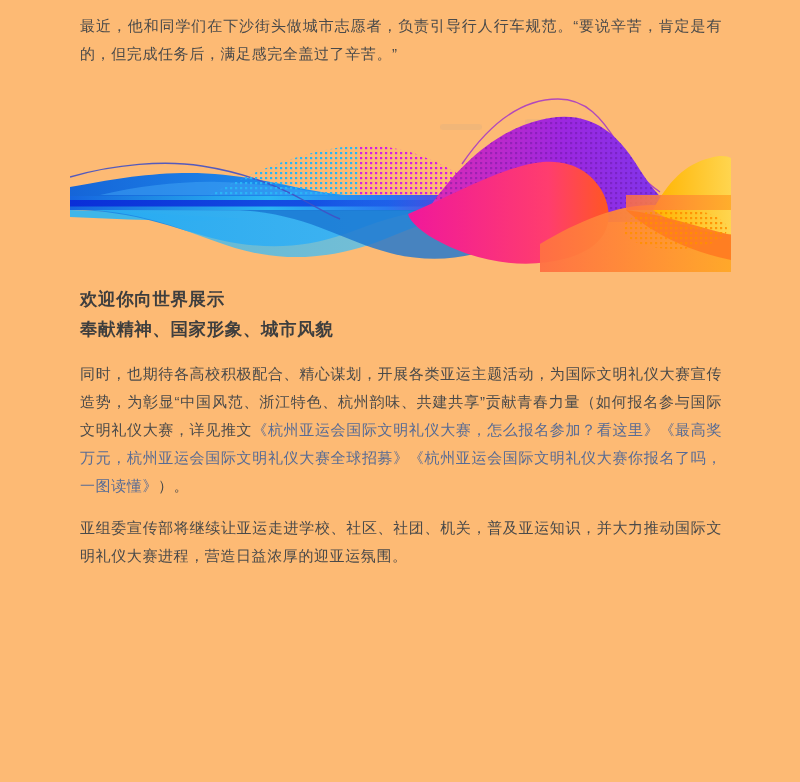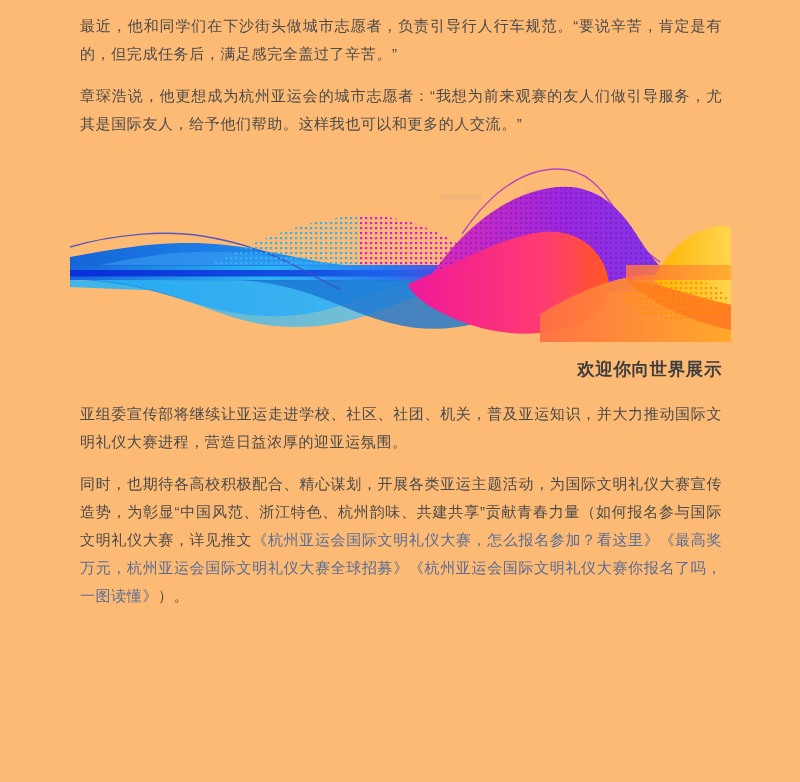--- a/index.html
+++ b/index.html
@@ -27,21 +27,21 @@
     text-align: justify;
     word-break: break-all;
   }
   .section-heading {
     margin: 10px 0 16px 0;
     font-size: 17.5px;
     line-height: 30px;
     font-weight: bold;
     letter-spacing: 0.6px;
     color: #3e3e3e;
-    text-align: right;
+    text-align: left;
   }
   .wave-figure {
     margin: 0 0 0 -10px; 
     width: 661px;
     height: 192px;
     line-height: 0;
   }
   a.inline-link {
     color: #576b95;
     text-decoration: none;
@@ -52,21 +52,20 @@
   }
 </style>
 </head>
 <body>
 
 <div class="page">
   <div class="content">
 
     <p class="body-text">最近，他和同学们在下沙街头做城市志愿者，负责引导行人行车规范。“要说辛苦，肯定是有的，但完成任务后，满足感完全盖过了辛苦。”</p>
 
-    <p class="body-text">章琛浩说，他更想成为杭州亚运会的城市志愿者：“我想为前来观赛的友人们做引导服务，尤其是国际友人，给予他们帮助。这样我也可以和更多的人交流。”</p>
 
     <div class="wave-figure">
       <svg width="661" height="192" viewBox="0 0 661 192" xmlns="http://www.w3.org/2000/svg">
         <defs>
           <linearGradient id="bandGrad" x1="0" y1="0" x2="1" y2="0">
             <stop offset="0" stop-color="#1565e0"></stop>
             <stop offset="0.12" stop-color="#1e88e5"></stop>
             <stop offset="0.30" stop-color="#2bb6f4"></stop>
             <stop offset="0.48" stop-color="#2979f0"></stop>
             <stop offset="0.60" stop-color="#6a3cd8"></stop>
@@ -157,22 +156,23 @@
         <rect x="556" y="113" width="105" height="15" fill="url(#orangeGrad)" opacity="0.85"></rect>
 
         <path d="M556,128 C596,133 630,146 661,153 L661,178 C620,170 580,150 556,128 Z" fill="#ff7a21" opacity="0.9"></path>
 
         <ellipse cx="605" cy="147" rx="52" ry="20" fill="url(#dotsOrange)" opacity="0.9"></ellipse>
       </svg>
     </div>
 
     <div class="section-heading">
       <div>欢迎你向世界展示</div>
+      <div>奉献精神、国家形象、城市风貌</div>
     </div>
 
 
+    <p class="body-text"><span>同时，也期待各高校积极配合、精心谋划，开展各类亚运主题活动，为国际文明礼仪大赛宣传造势，为彰显“中国风范、浙江特色、杭州韵味、共建共享”贡献青春力量（如何报名参与国际文明礼仪大赛，详见推文</span><a class="inline-link">《杭州亚运会国际文明礼仪大赛，怎么报名参加？看这里》</a><a class="inline-link">《最高奖万元，杭州亚运会国际文明礼仪大赛全球招募》</a><a class="inline-link">《杭州亚运会国际文明礼仪大赛你报名了吗，一图读懂》</a><span>）。</span></p>
+
     <p class="body-text">亚组委宣传部将继续让亚运走进学校、社区、社团、机关，普及亚运知识，并大力推动国际文明礼仪大赛进程，营造日益浓厚的迎亚运氛围。</p>
-
-    <p class="body-text"><span>同时，也期待各高校积极配合、精心谋划，开展各类亚运主题活动，为国际文明礼仪大赛宣传造势，为彰显“中国风范、浙江特色、杭州韵味、共建共享”贡献青春力量（如何报名参与国际文明礼仪大赛，详见推文</span><a class="inline-link">《杭州亚运会国际文明礼仪大赛，怎么报名参加？看这里》</a><a class="inline-link">《最高奖万元，杭州亚运会国际文明礼仪大赛全球招募》</a><a class="inline-link">《杭州亚运会国际文明礼仪大赛你报名了吗，一图读懂》</a><span>）。</span></p>
 
 
   </div>
 </div>
 
 </body></html>

